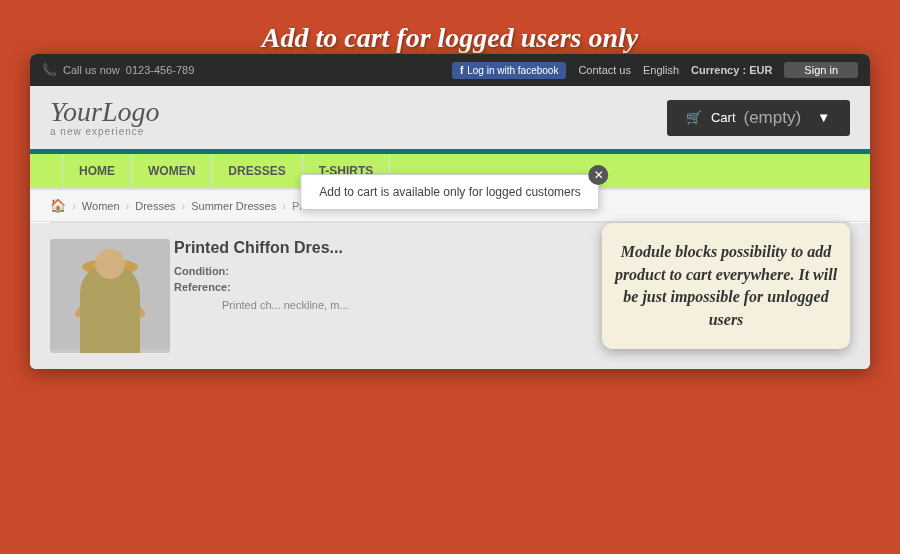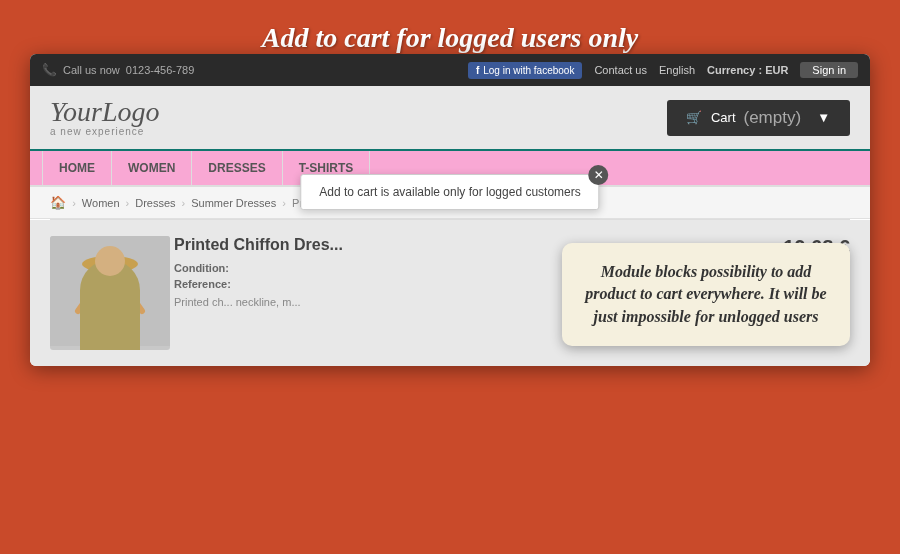--- a/index.html
+++ b/index.html
@@ -84,21 +84,21 @@
     .currency-label {
       color: #ccc;
       font-size: 11px;
       font-weight: bold;
     }
 
     .sign-in-btn {
       color: #fff;
       font-size: 11px;
       background: #555;
-      padding: 2px 12px;
+      padding: 2px 20px;
       border-radius: 3px;
     }
 
     
     .store-header {
       background: #e8e8e8;
       padding: 12px 20px;
       display: flex;
       align-items: center;
       justify-content: space-between;
@@ -130,25 +130,25 @@
       font-size: 13px;
       display: flex;
       align-items: center;
       gap: 8px;
       border-radius: 3px;
       position: relative;
     }
 
     
     .nav-bar {
-      background: #f9a8d4;
-      border-top: 2px solid #0f766e;
+      background: #bef264;
+      border-top: 5px solid #0f766e;
       border-bottom: 2px solid #ddd;
       display: flex;
-      padding: 0 12px;
+      padding: 0 32px;
     }
 
     .nav-item {
       padding: 10px 16px;
       font-size: 12px;
       font-weight: bold;
       color: #555;
       text-transform: uppercase;
       cursor: pointer;
       border-right: 1px solid #ddd;
@@ -278,20 +278,21 @@
     .product-meta {
       font-size: 11px;
       color: #666;
       margin-bottom: 4px;
     }
 
     .product-desc {
       font-size: 11px;
       color: #888;
       margin-top: 6px;
+      margin-left: 48px;
     }
 
     .product-price-area {
       text-align: right;
     }
 
     .product-price {
       font-size: 20px;
       font-weight: bold;
       color: #444;
@@ -303,21 +304,21 @@
     }
 
     
     .tooltip-box {
       position: absolute;
       bottom: 20px;
       right: 20px;
       background: #f5f0de;
       border-radius: 10px;
       padding: 18px 12px;
-      width: 288px;
+      width: 248px;
       box-shadow: 0 3px 12px rgba(0,0,0,0.3);
     }
 
     .tooltip-text {
       font-family: Georgia, serif;
       font-size: 16px;
       font-style: italic;
       font-weight: bold;
       color: #333;
       line-height: 1.4;

